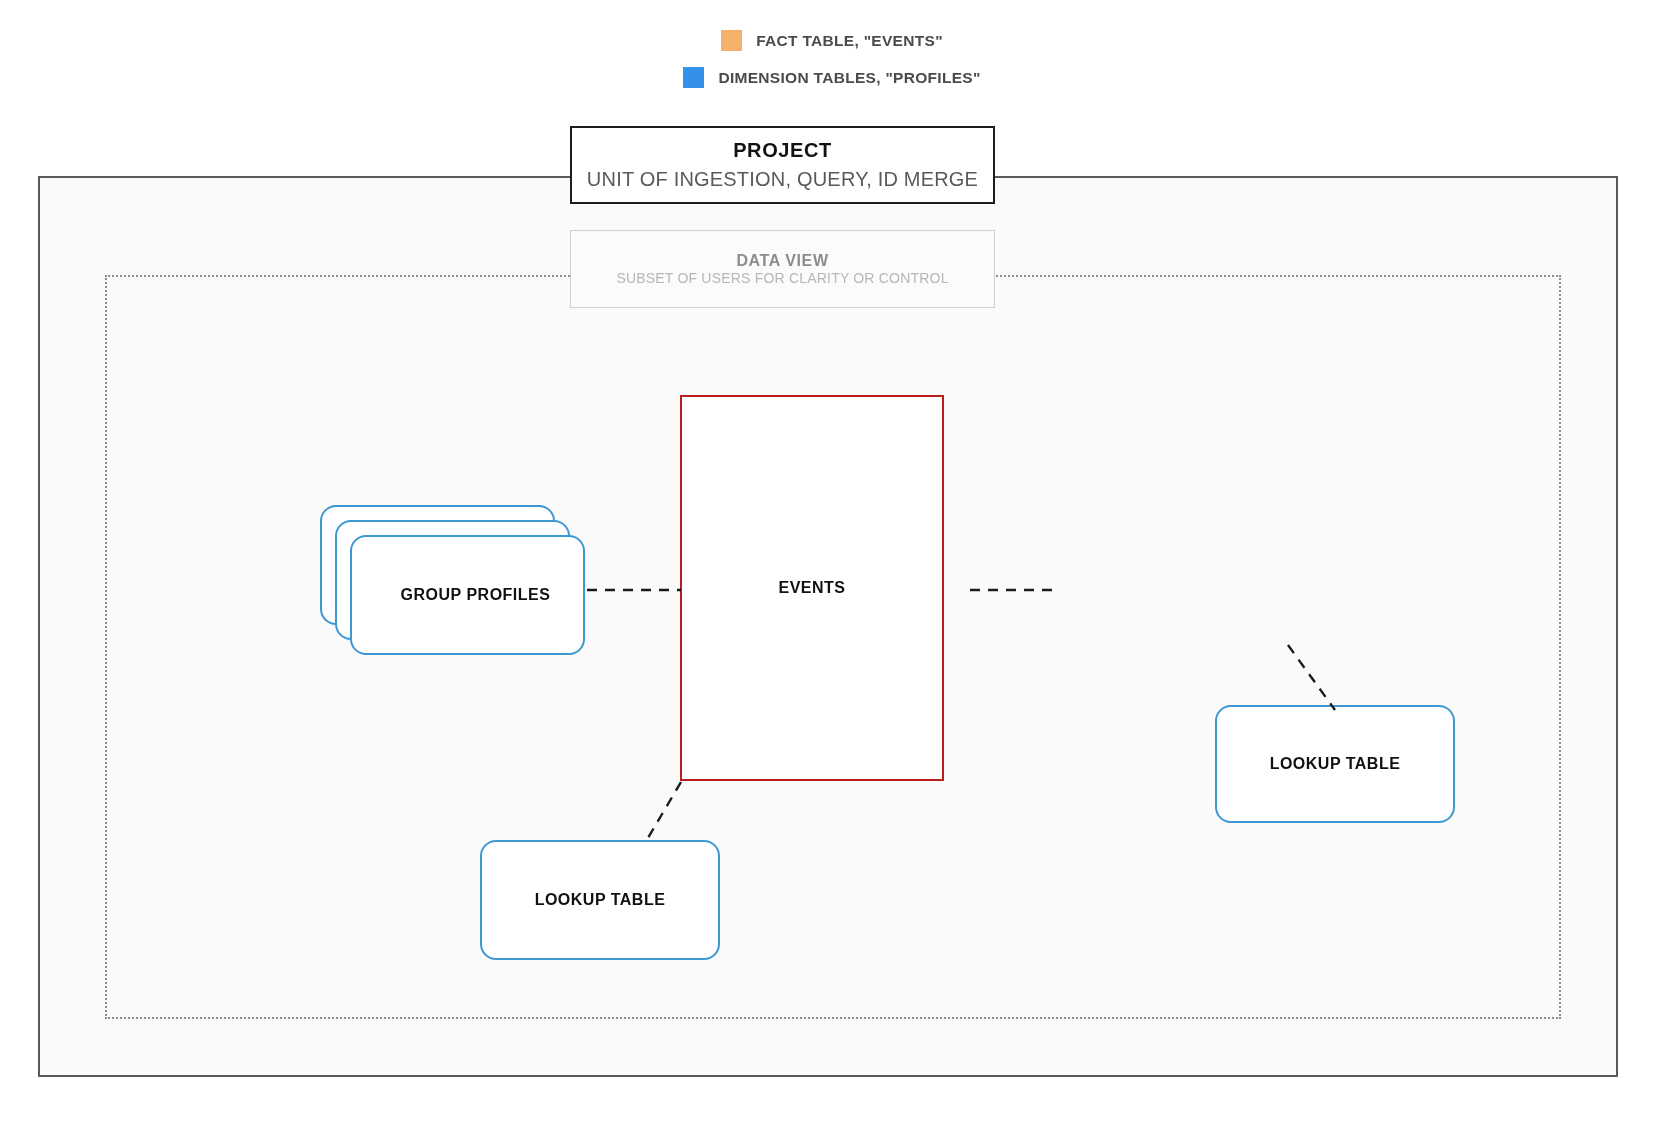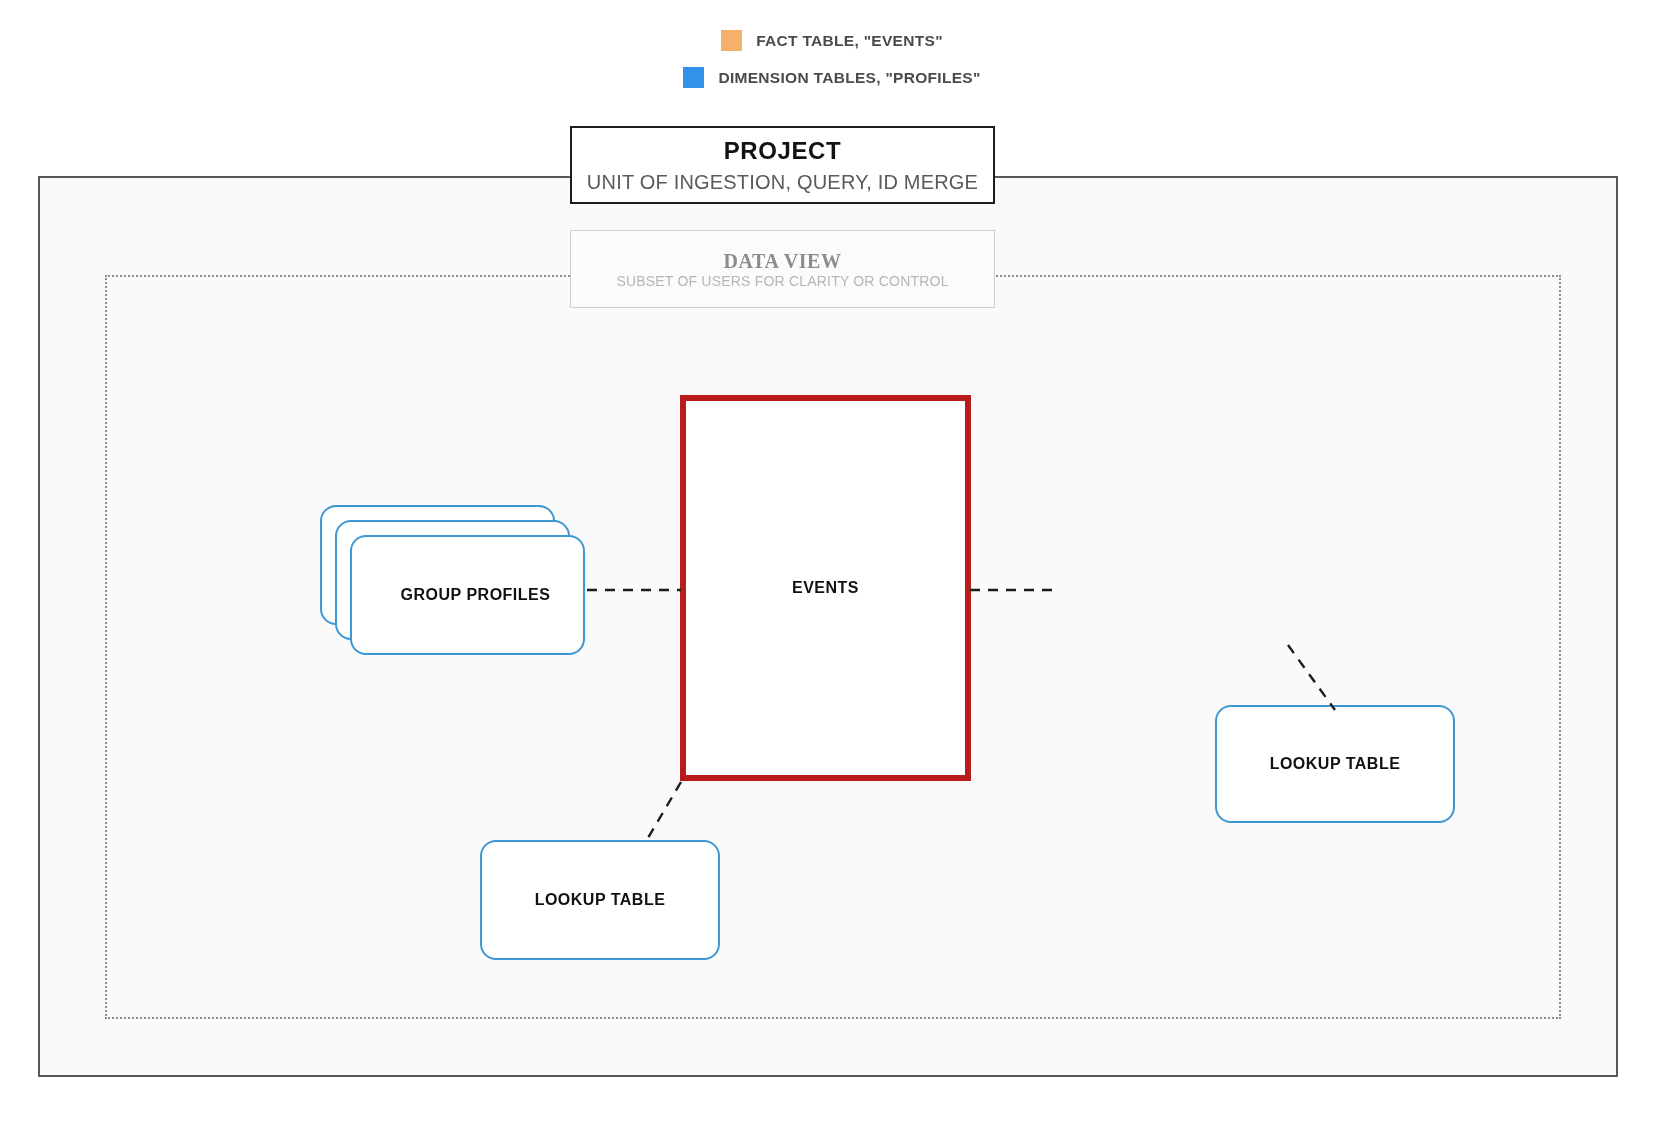--- a/index.html
+++ b/index.html
@@ -87,46 +87,45 @@
   }
   .project-card {
     left: 570px;
     top: 126px;
     width: 425px;
     height: 78px;
     border: 2px solid #1d1d1d;
     z-index: 6;
   }
   .project-title {
-    font-size: 24px;
+    font-size: 20px;
     font-weight: bold;
     color: #121212;
     letter-spacing: 0.6px;
     margin-bottom: 6px;
   }
   .project-sub {
     font-size: 20px;
     color: #5a5a5a;
     letter-spacing: 0.2px;
   }
   .dataview-card {
     left: 570px;
     top: 230px;
     width: 425px;
     height: 78px;
     border: 1.5px solid #d0d0d0;
     background: #fbfbfb;
     z-index: 6;
   }
   .dataview-title {
-    font-size: 20px;
+    font-size: 16px;
     font-weight: bold;
     color: #8c8c8c;
     letter-spacing: 0.6px;
-    font-family: Liberation Serif, serif;
   }
   .dataview-sub {
     font-size: 14px;
     color: #b6b6b6;
     letter-spacing: 0.2px;
   }
 
   
   .node {
     position: absolute;
@@ -141,23 +140,23 @@
     font-size: 16px;
     font-weight: bold;
     color: #111111;
     letter-spacing: 0.5px;
     text-align: center;
   }
 
   .events-node {
     left: 680px;
     top: 395px;
-    width: 291px;
+    width: 264px;
     height: 386px;
-    border: 6px solid #b91c1c;
+    border: 2px solid #b91c1c;
   }
 
   .group-stack {
     position: absolute;
     left: 320px;
     top: 505px;
     width: 265px;
     height: 150px;
     z-index: 4;
   }

